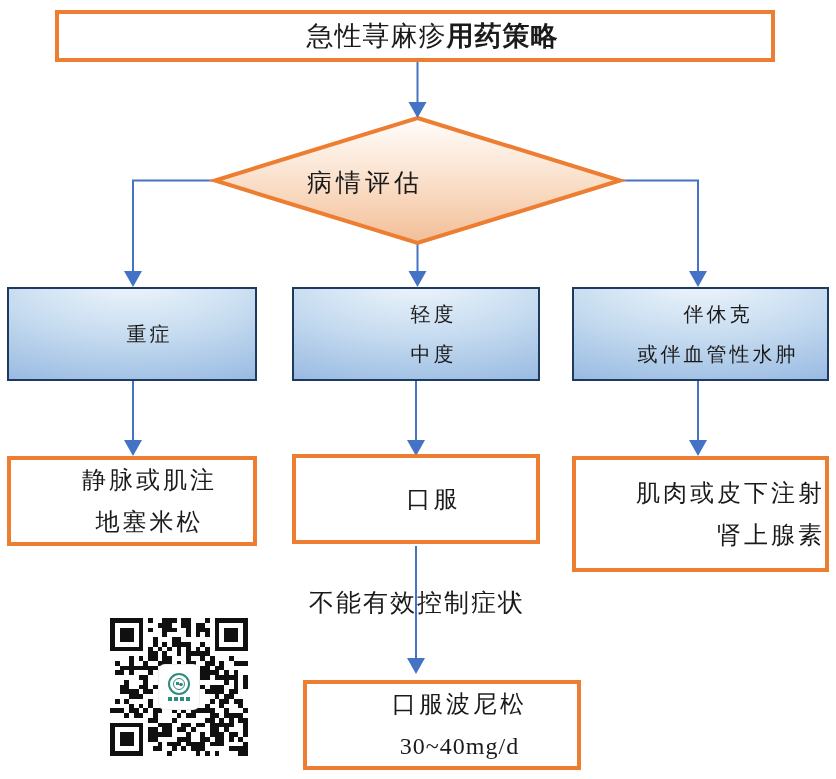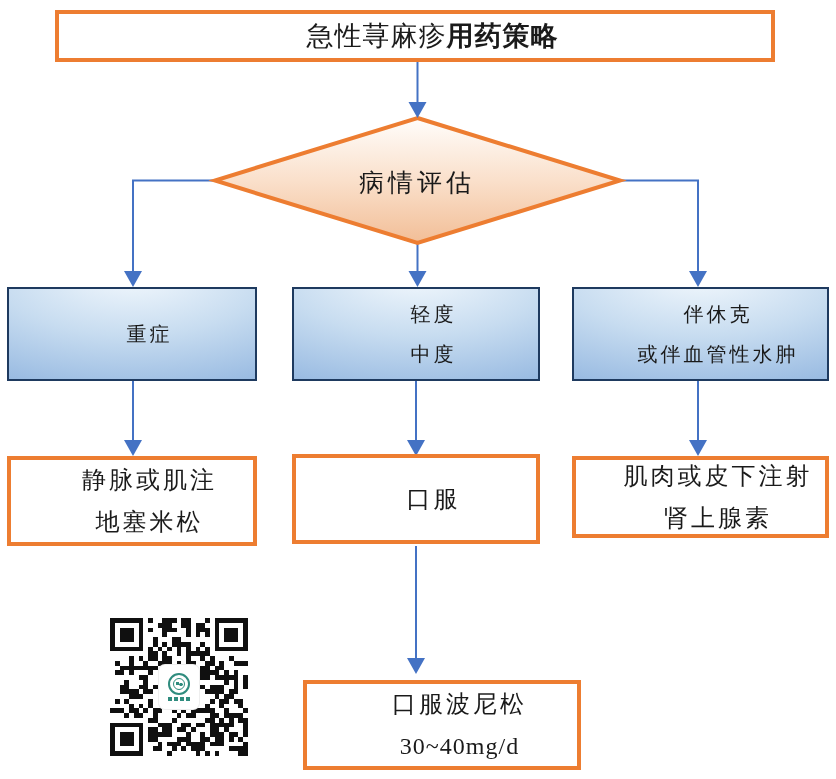--- a/index.html
+++ b/index.html
@@ -31,25 +31,25 @@
   }
   .treat{
     border:4px solid var(--accent);
     font-size:24px;line-height:42px;letter-spacing:3px;
   }
   .pos-c1{left:7px;top:287px;width:250px;height:94px;}
   .pos-c2{left:292px;top:287px;width:248px;height:94px;}
   .pos-c3{left:572px;top:287px;width:257px;height:94px;}
   .pos-t1{left:7px;top:456px;width:250px;height:90px;}
   .pos-t2{left:292px;top:454px;width:248px;height:90px;}
-  .pos-t3{left:572px;top:456px;width:257px;height:82px;}
+  .pos-t3{left:572px;top:456px;width:257px;height:116px;align-items:flex-end;}
   .pos-bottom{left:291px;top:680px;width:278px;height:90px;margin-left:12px;}
   .pos-bottom .dose{letter-spacing:1px;}
   .diamond-label{
-    position:absolute;left:307px;top:166px;width:220px;text-align:center;
+    position:absolute;left:307px;top:166px;width:220px;
     font-size:25px;letter-spacing:4px;
   }
   .escalation-label{
     position:absolute;left:262px;top:586px;width:310px;text-align:center;
     font-size:25px;letter-spacing:2px;
   }
   .qr{position:absolute;left:110px;top:618px;width:138px;height:138px;}
   .qr svg{display:block;width:138px;height:138px;}
   .qr-logo{
     position:absolute;left:50%;top:50%;transform:translate(-50%,-50%);
@@ -129,20 +129,21 @@
     <div>或伴血管性水肿</div>
   </div>
   <div class="node treat pos-t2">
     <div>口服</div>
   </div>
   <div class="node treat pos-t3">
     <div>肌肉或皮下注射</div>
     <div>肾上腺素</div>
   </div>
 
+  <div class="escalation-label">不能有效控制症状</div>
   <div class="node treat pos-bottom">
     <div>口服波尼松</div>
     <div class="dose">30~40mg/d</div>
   </div>
 
   <div class="qr">
     <svg id="qr-svg" viewBox="0 0 29 29" shape-rendering="crispEdges">
         <rect x="0" y="0" width="1" height="1" fill="#101010"></rect>
         <rect x="1" y="0" width="1" height="1" fill="#101010"></rect>
         <rect x="2" y="0" width="1" height="1" fill="#101010"></rect>

